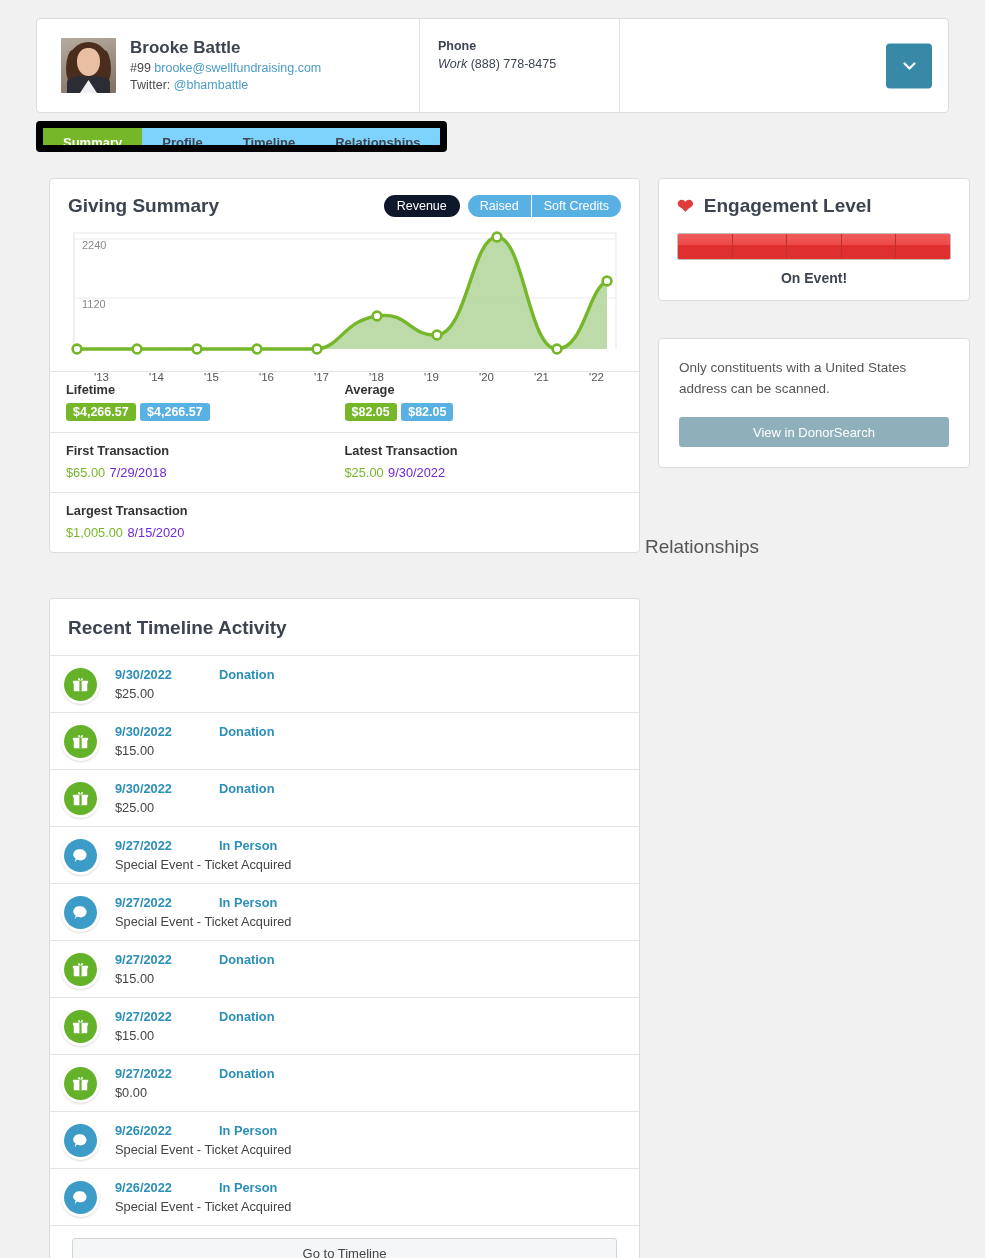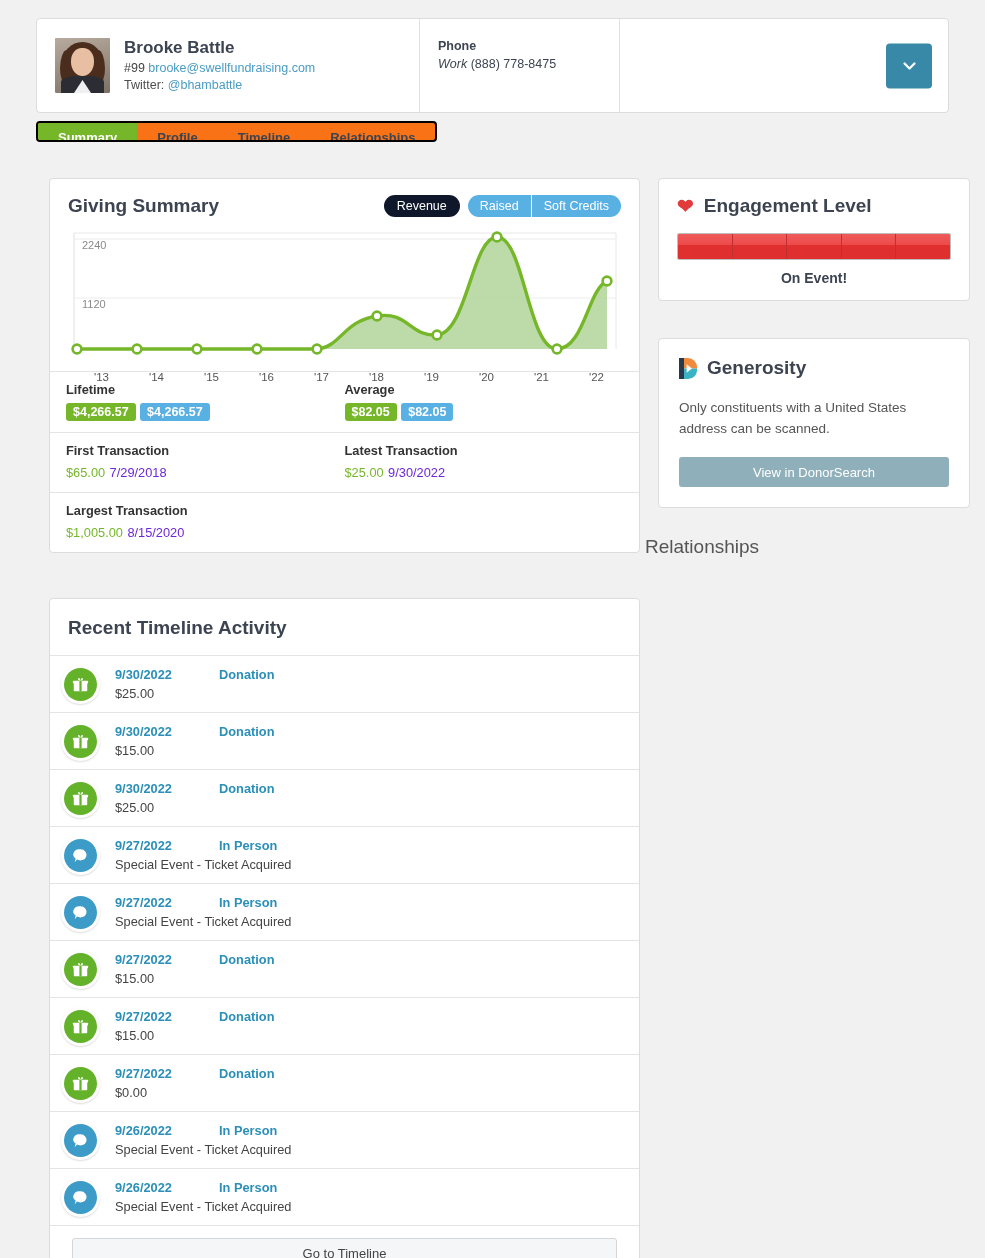--- a/index.html
+++ b/index.html
@@ -11,21 +11,21 @@
     -webkit-font-smoothing: antialiased;
   }
   .page { width: 985px; min-height: 1258px; position: relative; background: #f1f1f1; }
 
   
   .header-card {
     position: absolute; left: 36px; top: 18px; width: 913px; height: 95px;
     background: #fff; border: 1px solid #dcdcdc; border-radius: 4px;
     display: flex;
   }
-  .hdr-ident { width: 383px; display: flex; align-items: center; padding: 0 18px;
+  .hdr-ident { width: 383px; display: flex; align-items: center; padding: 0 24px;
                border-right: 1px solid #e2e2e2; }
   .avatar {
     width: 55px; height: 55px; flex: 0 0 55px; border-radius: 2px; overflow: hidden;
     background: #6b5a4e; position: relative; margin-right: 14px;
   }
   .avatar .bg { position: absolute; inset: 0;
       background: linear-gradient(165deg,#b7ab9f 0%, #9e9184 45%, #7d7166 100%); }
   .avatar .hair { position: absolute; left: 7px; top: 4px; width: 41px; height: 42px;
       background: #4b2d1e; border-radius: 50% 50% 42% 42%; }
   .avatar .face { position: absolute; left: 16px; top: 10px; width: 23px; height: 28px;
@@ -50,22 +50,22 @@
   .phone-val i { font-style: italic; }
   .hdr-actions { flex: 1; position: relative; }
   .dd-btn {
     position: absolute; right: 16px; top: 50%; transform: translateY(-50%);
     width: 46px; height: 45px; background: #3889a8; border: none; border-radius: 4px;
     cursor: pointer; display: flex; align-items: center; justify-content: center;
   }
   .dd-btn svg { width: 17px; height: 17px; }
 
   
-  .tabs { position: absolute; left: 36px; top: 121px; height: 21px;
-          background: #f97316; border: 2px solid #000000; border-radius: 4px;
+  .tabs { position: absolute; left: 36px; top: 121px; height: 31px;
+          background: #7dd3fc; border: 7px solid #000000; border-radius: 4px;
           display: flex; overflow: hidden; }
   .tab { padding: 0 20px; height: 29px; line-height: 29px; font-size: 13px;
          font-weight: bold; color: #3d4451; cursor: pointer; }
   .tab.active { background: #76b72a; color: #fff; }
 
   
   .card { background: #fff; border: 1px solid #dcdcdc; border-radius: 4px; margin-left: 13px; }
 
   
   .giving { position: absolute; left: 36px; top: 178px; width: 591px; }
@@ -315,29 +315,20 @@
       <div class="seg-fill"></div>
       <div class="seg-fill"></div>
       <div class="seg-fill"></div>
       <div class="seg-fill"></div>
       <div class="seg-fill"></div>
     </div>
     <div class="engage-status">On Event!</div>
   </div>
 
   <div class="card gener">
-    <div class="gener-title">
-      <svg class="dlogo" viewBox="0 0 18 21">
-        <rect x="0" y="0" width="5" height="21" fill="#27394b"></rect>
-        <path d="M5 0 H9 A9 9 0 0 1 18 9 V10.5 H5 Z" fill="#f08a3c"></path>
-        <path d="M5 10.5 H18 V11.5 A9 9 0 0 1 9 21 H5 Z" fill="#39b3c4"></path>
-        <path d="M7.6 6.2 L13 10.5 L7.6 14.8 Z" fill="#ffffff"></path>
-      </svg>
-      <span>Generosity</span>
-    </div>
     <div class="gener-text">Only constituents with a United States address can be scanned.</div>
     <button class="ds-btn">View in DonorSearch</button>
   </div>
 
   <div class="rel-head">Relationships</div>
 
   <div class="card timeline">
     <div class="tl-head">
       <div class="tl-title">Recent Timeline Activity</div>
     </div>

